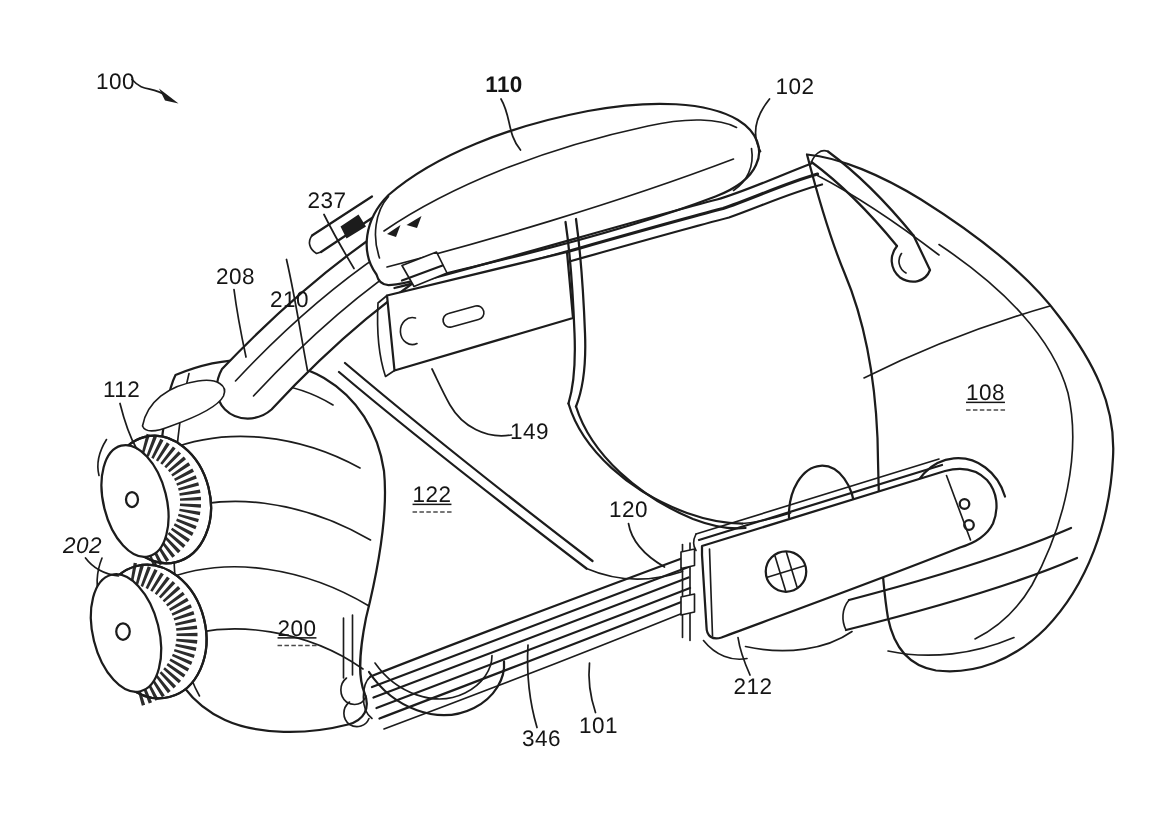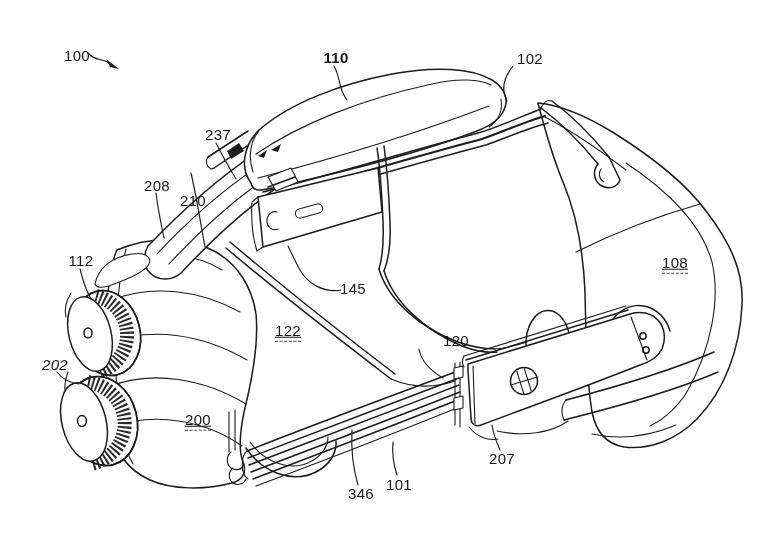--- a/index.html
+++ b/index.html
@@ -187,23 +187,23 @@
   </svg>
 
   <div class="labels">
       <span class="ref-label" style="left: 77px; top: 55px;">100</span>
       <span class="ref-label" style="left: 336px; top: 57px; font-weight: bold;">110</span>
       <span class="ref-label" style="left: 498px; top: 58px; margin-left: 32px;">102</span>
       <span class="ref-label" style="left: 218px; top: 134px;">237</span>
       <span class="ref-label" style="left: 193px; top: 165px; margin-top: 35px;">210</span>
       <span class="ref-label" style="left: 157px; top: 185px; text-align: right;">208</span>
       <span class="ref-label" style="left: 81px; top: 260px;">112</span>
-      <span class="ref-label" style="left: 353px; top: 288px;">145</span>
-      <span class="ref-label u" style="left: 657px; top: 264px; margin-left: 18px;">108</span>
+      <span class="ref-label" style="left: 353px; top: 288px;">149</span>
+      <span class="ref-label u" style="left: 657px; top: 264px;">108</span>
       <span class="ref-label u" style="left: 288px; top: 332px;">122</span>
-      <span class="ref-label" style="left: 419px; top: 340px; margin-left: 37px;">120</span>
+      <span class="ref-label" style="left: 419px; top: 340px;">120</span>
       <span class="ref-label" style="left: 55px; top: 364px; font-style: italic;">202</span>
       <span class="ref-label u" style="left: 198px; top: 421px;">200</span>
-      <span class="ref-label" style="left: 502px; top: 458px;">207</span>
+      <span class="ref-label" style="left: 502px; top: 458px;">212</span>
       <span class="ref-label" style="left: 361px; top: 493px;">346</span>
       <span class="ref-label" style="left: 399px; top: 484px;">101</span>
     </div>
 </div>
 
 </body></html>

